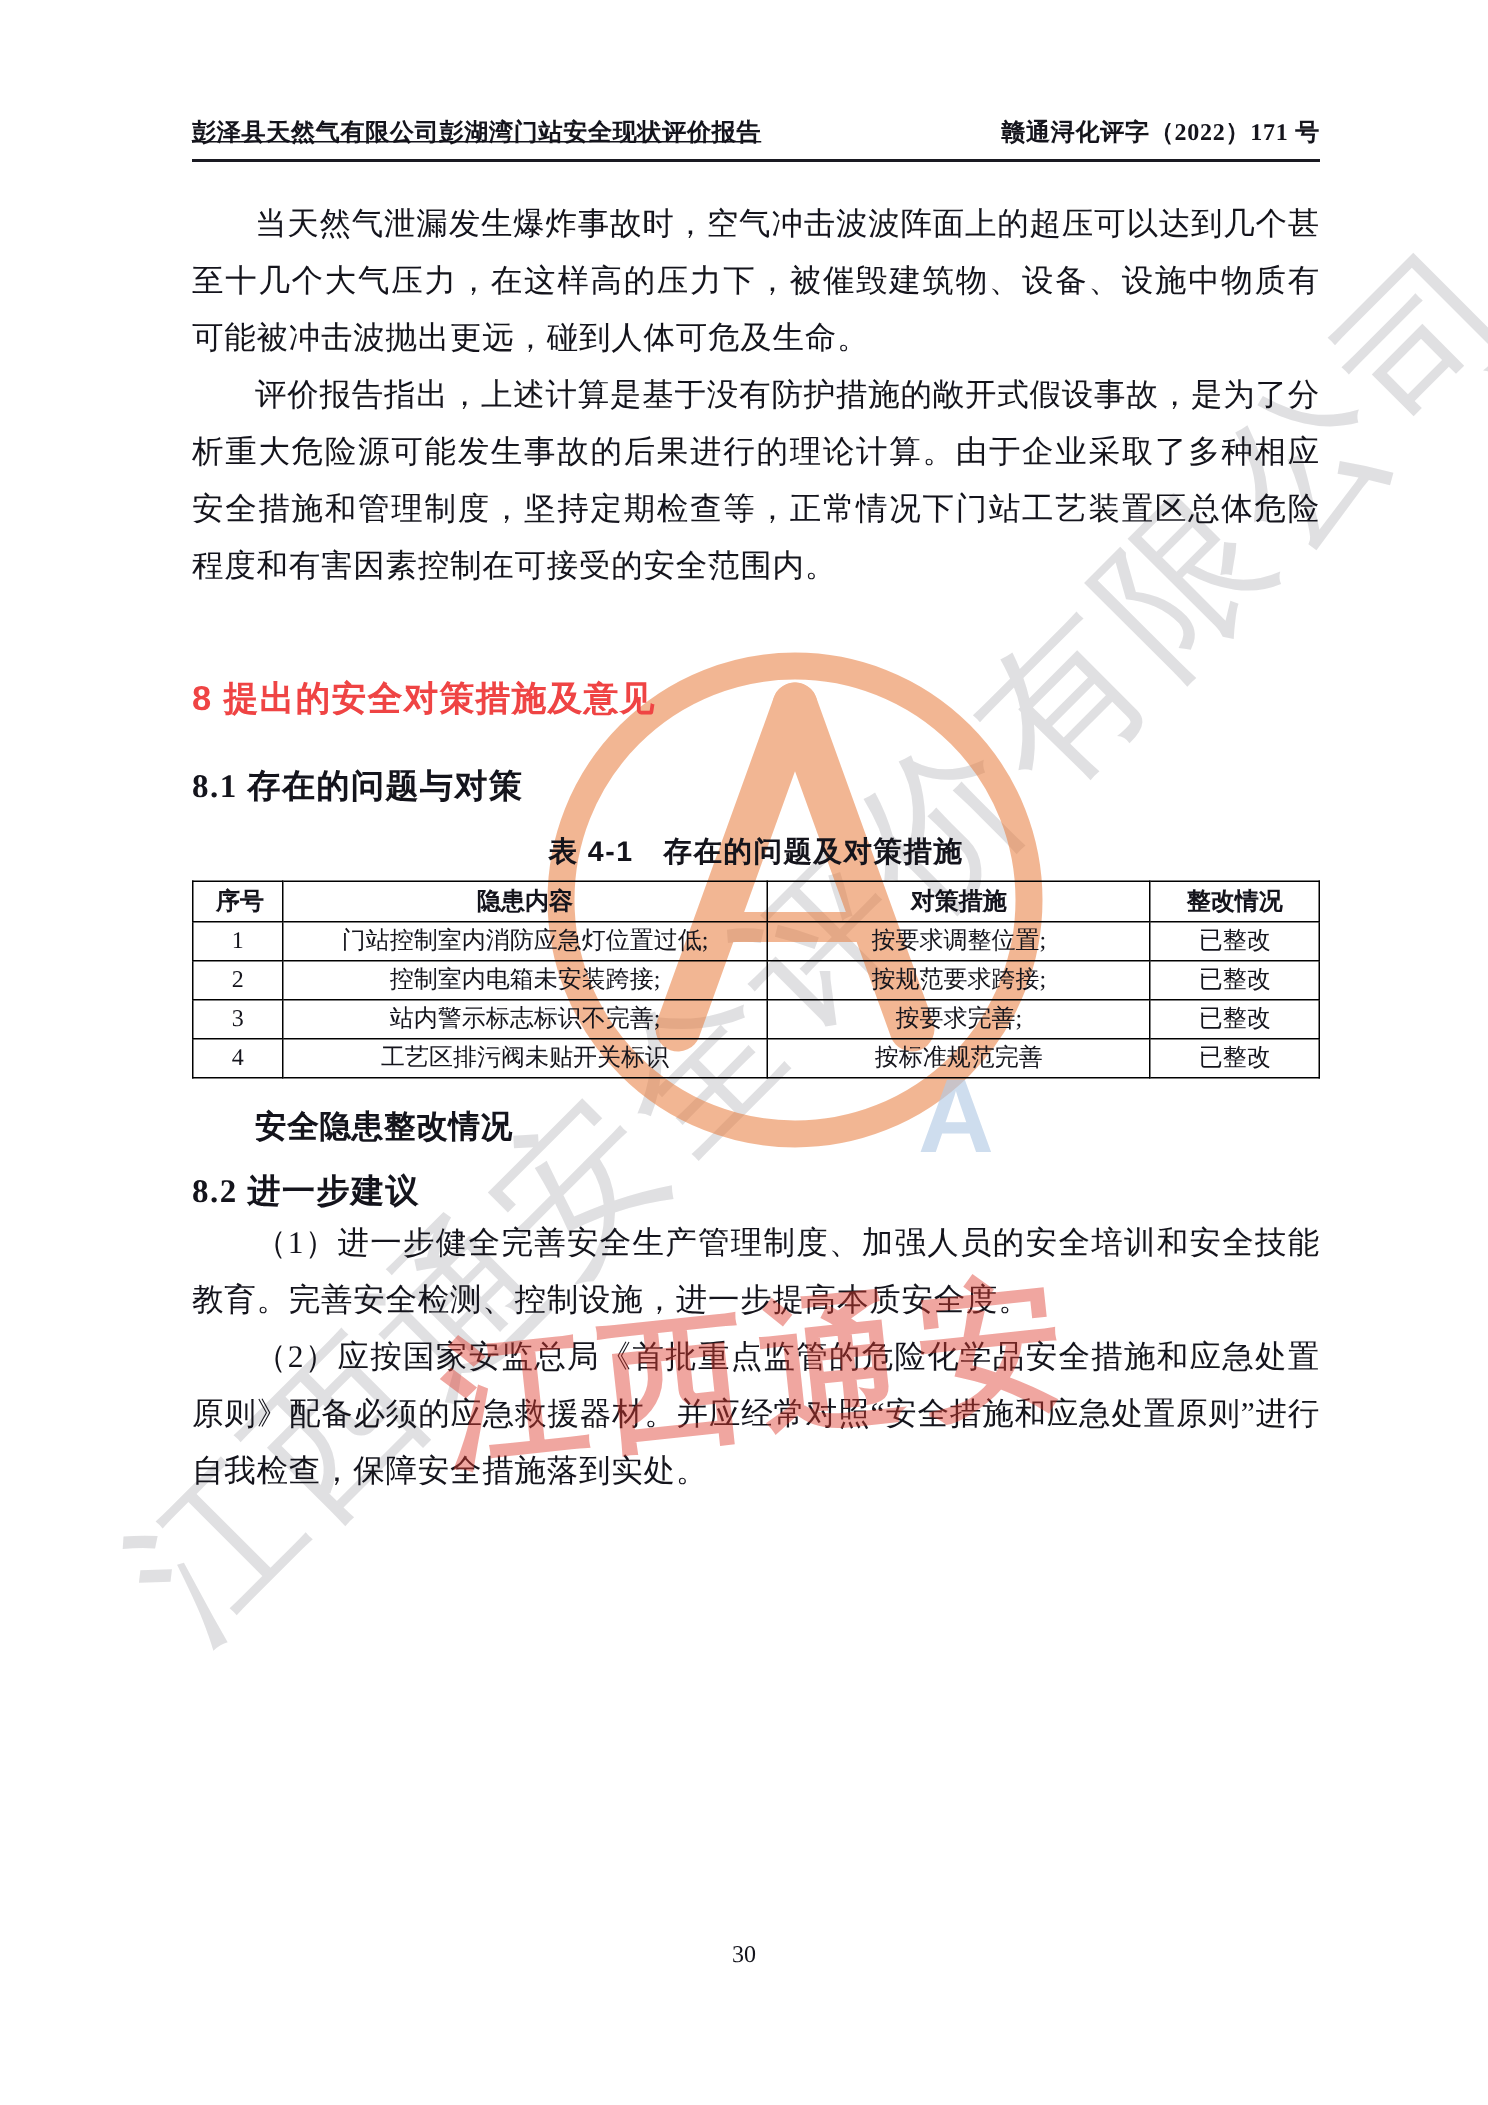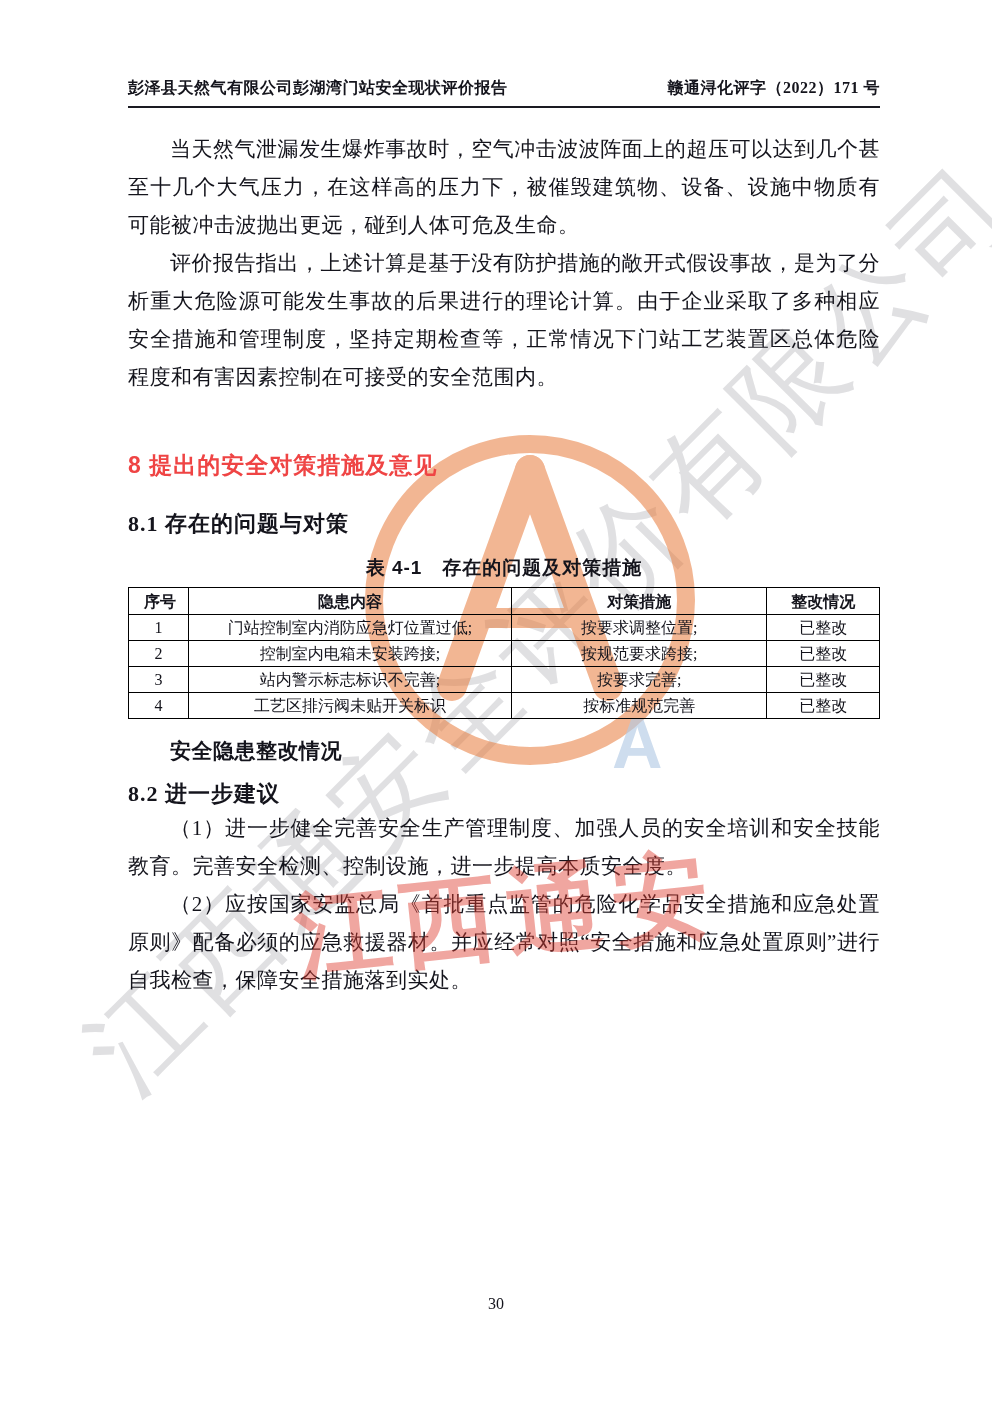--- a/index.html
+++ b/index.html
@@ -26,21 +26,21 @@
 
   .doc-header {
     display: flex;
     justify-content: space-between;
     align-items: flex-end;
     font-size: 16px;
     font-weight: bold;
     padding-bottom: 7px;
     border-bottom: 2px solid #1a1a22;
   }
-  .doc-header .hdr-left  { letter-spacing: 0.5px; }
+  .doc-header .hdr-left  { letter-spacing: 0.5px; text-decoration: underline; }
   .doc-header .hdr-right { letter-spacing: 0.5px; padding-left: 33px; }
 
   p.body-para {
     margin: 0;
     text-indent: 2em;
     font-size: 21px;
     line-height: 38px;
     text-align: justify;
     letter-spacing: 0.5px;
   }

